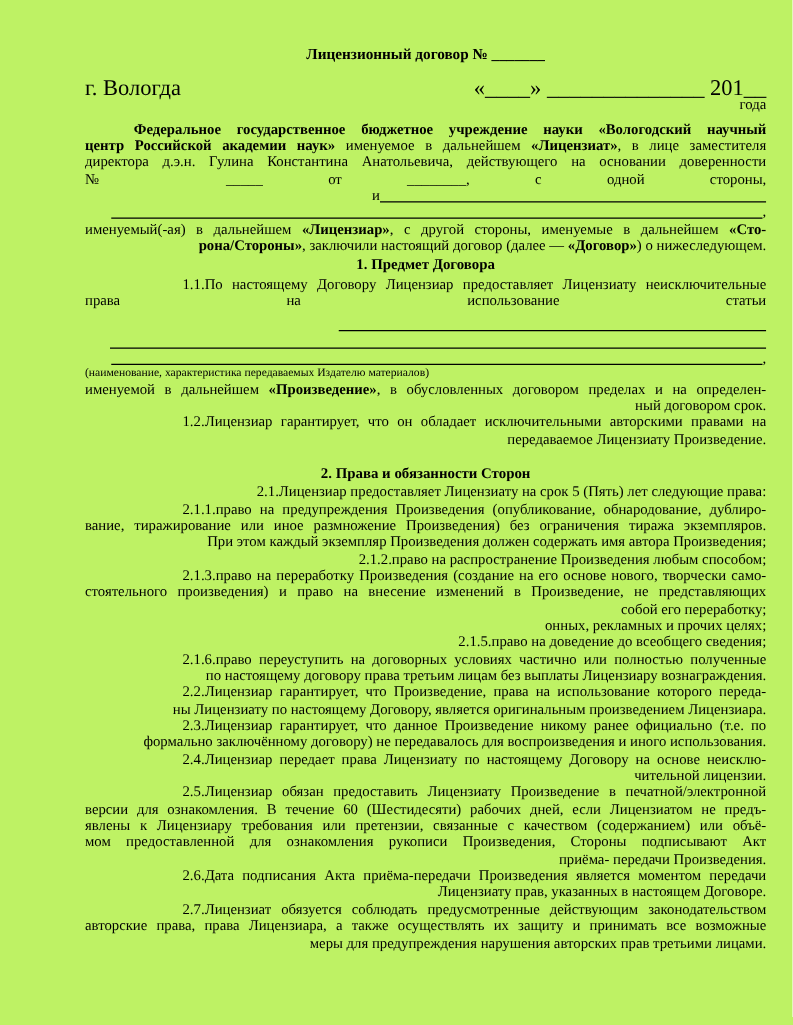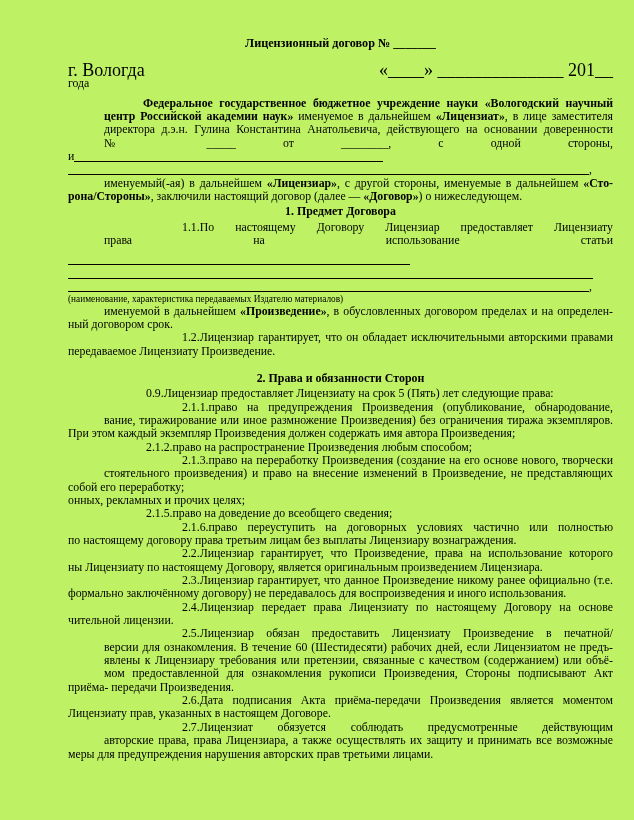--- a/index.html
+++ b/index.html
@@ -1,20 +1,20 @@
 <!DOCTYPE html>
 <html lang="ru"><head>
 <meta charset="utf-8">
 <style>
   html,body{margin:0;padding:0;background:#ffffff;}
   body{width:634px;height:820px;font-family:"Liberation Serif","DejaVu Serif",serif;color:#000;}
   .page{position:relative;width:634px;height:820px;background:#bef264;overflow:hidden;}
   .content{position:absolute;left:68px;top:36px;width:545px;}
-  .ln{line-height:13.35px;height:13.35px;overflow:hidden;text-align:left;font-size:11.8px;}
-  .jl{text-align:justify;text-align-last:justify;margin-left:36px;-moz-text-align-last:justify;}
+  .ln{line-height:13.35px;height:13.35px;overflow:hidden;text-align:right;font-size:11.8px;}
+  .jl{text-align:justify;text-align-last:justify;-moz-text-align-last:justify;}
   .ind{text-indent:39px;}
   .bold{font-weight:bold;}
   .num{display:inline-block;min-width:38px;}
   .doc-title{font-weight:bold;text-align:center;font-size:12.2px;line-height:14px;margin-bottom:14px;}
   .place-row{display:flex;justify-content:space-between;line-height:13.35px;font-size:18px;}
   .doc-heading{font-weight:bold;text-align:center;font-size:11.9px;margin:2px 0 2px 0;}
   #doc-body{margin-top:6px;}
   .blank{display:inline-block;height:10px;border-bottom:1px solid #000;vertical-align:-2px;}
   .cap{font-size:9.3px;text-align:left;line-height:11px;height:11px;}
   .gap-line{height:12px;}
@@ -54,21 +54,21 @@
           <div class="ln jl"><span>именуемой в дальнейшем </span><span class="bold">«Произведение»</span><span>, в обусловленных договором пределах и на определен-</span></div>
           <div class="ln"><span>ный договором срок.</span></div>
         </div>
         <div class="para">
           <div class="ln jl ind"><span class=" num">1.2.</span><span>Лицензиар гарантирует, что он обладает исключительными авторскими правами на</span></div>
           <div class="ln"><span>передаваемое Лицензиату Произведение.</span></div>
         </div>
         <div class="gap-line"></div>
         <div class="ln doc-heading">2. Права и обязанности Сторон</div>
         <div class="para">
-          <div class="ln ind"><span class=" num">0.9.</span><span>Лицензиар предоставляет Лицензиату на срок 5 (Пять) лет следующие права:</span></div>
+          <div class="ln ind"><span class=" num">2.1.</span><span>Лицензиар предоставляет Лицензиату на срок 5 (Пять) лет следующие права:</span></div>
         </div>
         <div class="para">
           <div class="ln jl ind"><span class=" num">2.1.1.</span><span>право на предупреждения Произведения (опубликование, обнародование, дублиро-</span></div>
           <div class="ln jl"><span>вание, тиражирование или иное размножение Произведения) без ограничения тиража экземпляров.</span></div>
           <div class="ln"><span>При этом каждый экземпляр Произведения должен содержать имя автора Произведения;</span></div>
         </div>
         <div class="para">
           <div class="ln ind"><span class=" num">2.1.2.</span><span>право на распространение Произведения любым способом;</span></div>
         </div>
         <div class="para">

